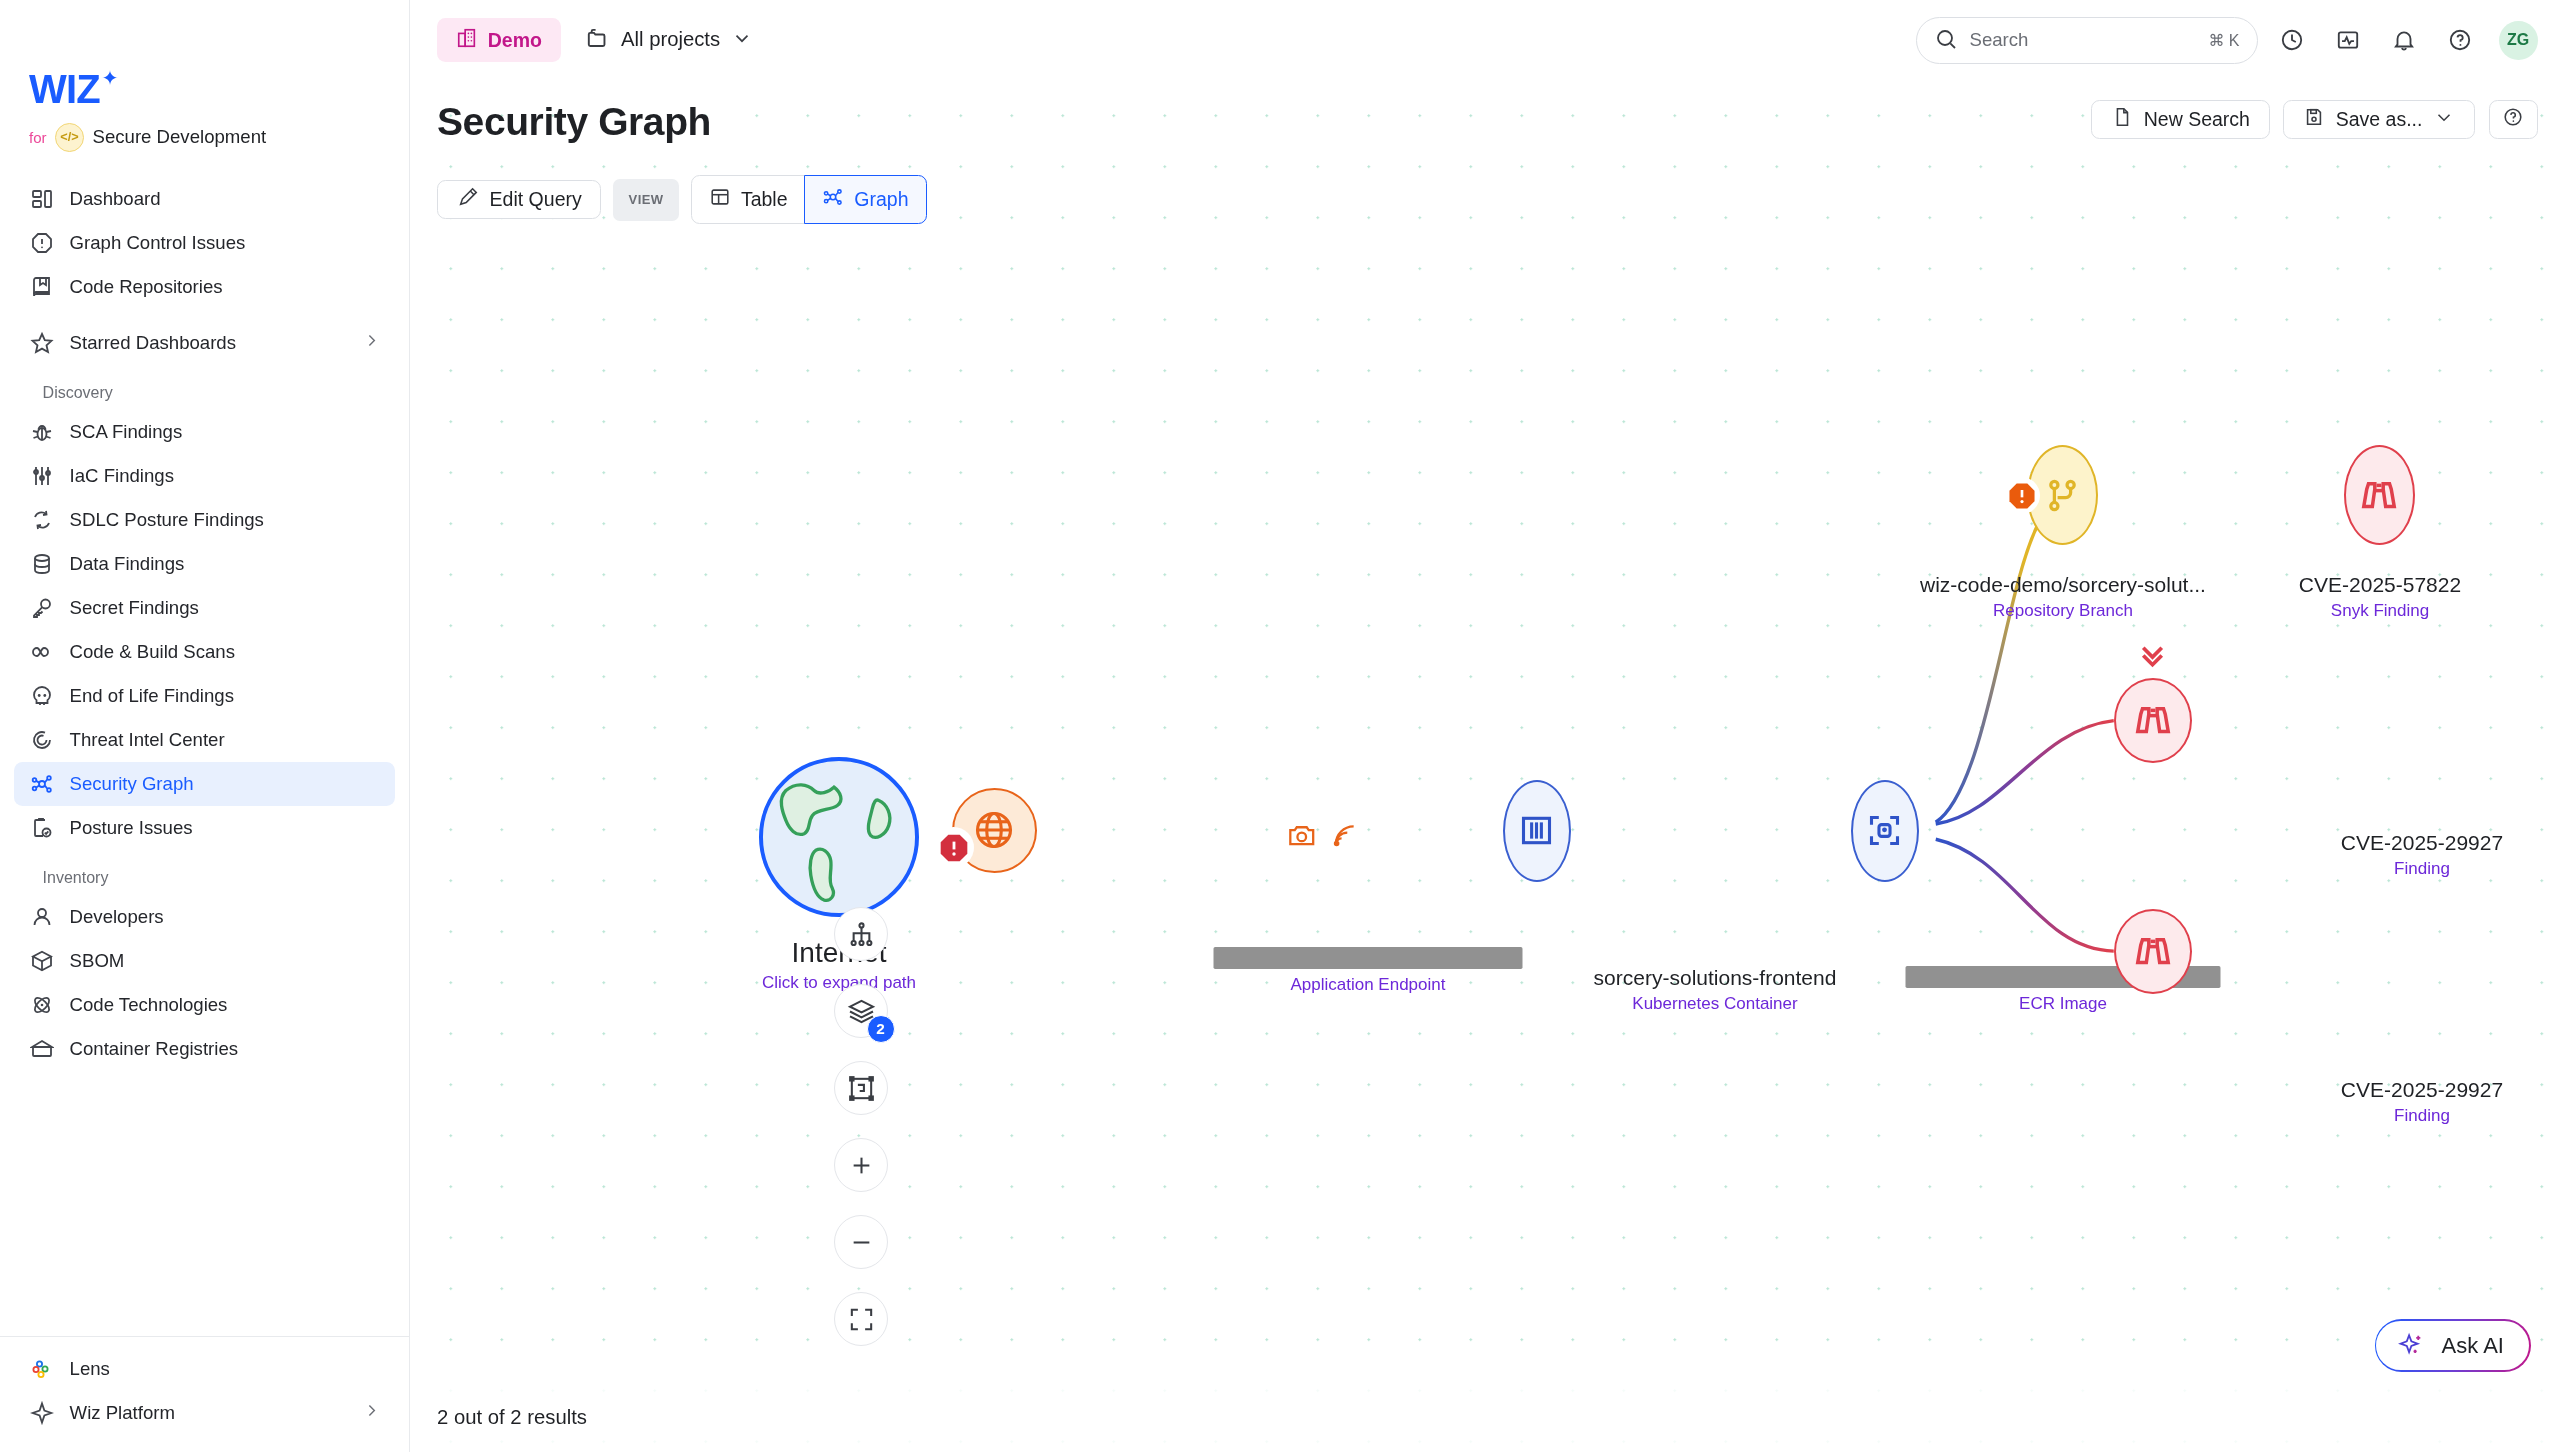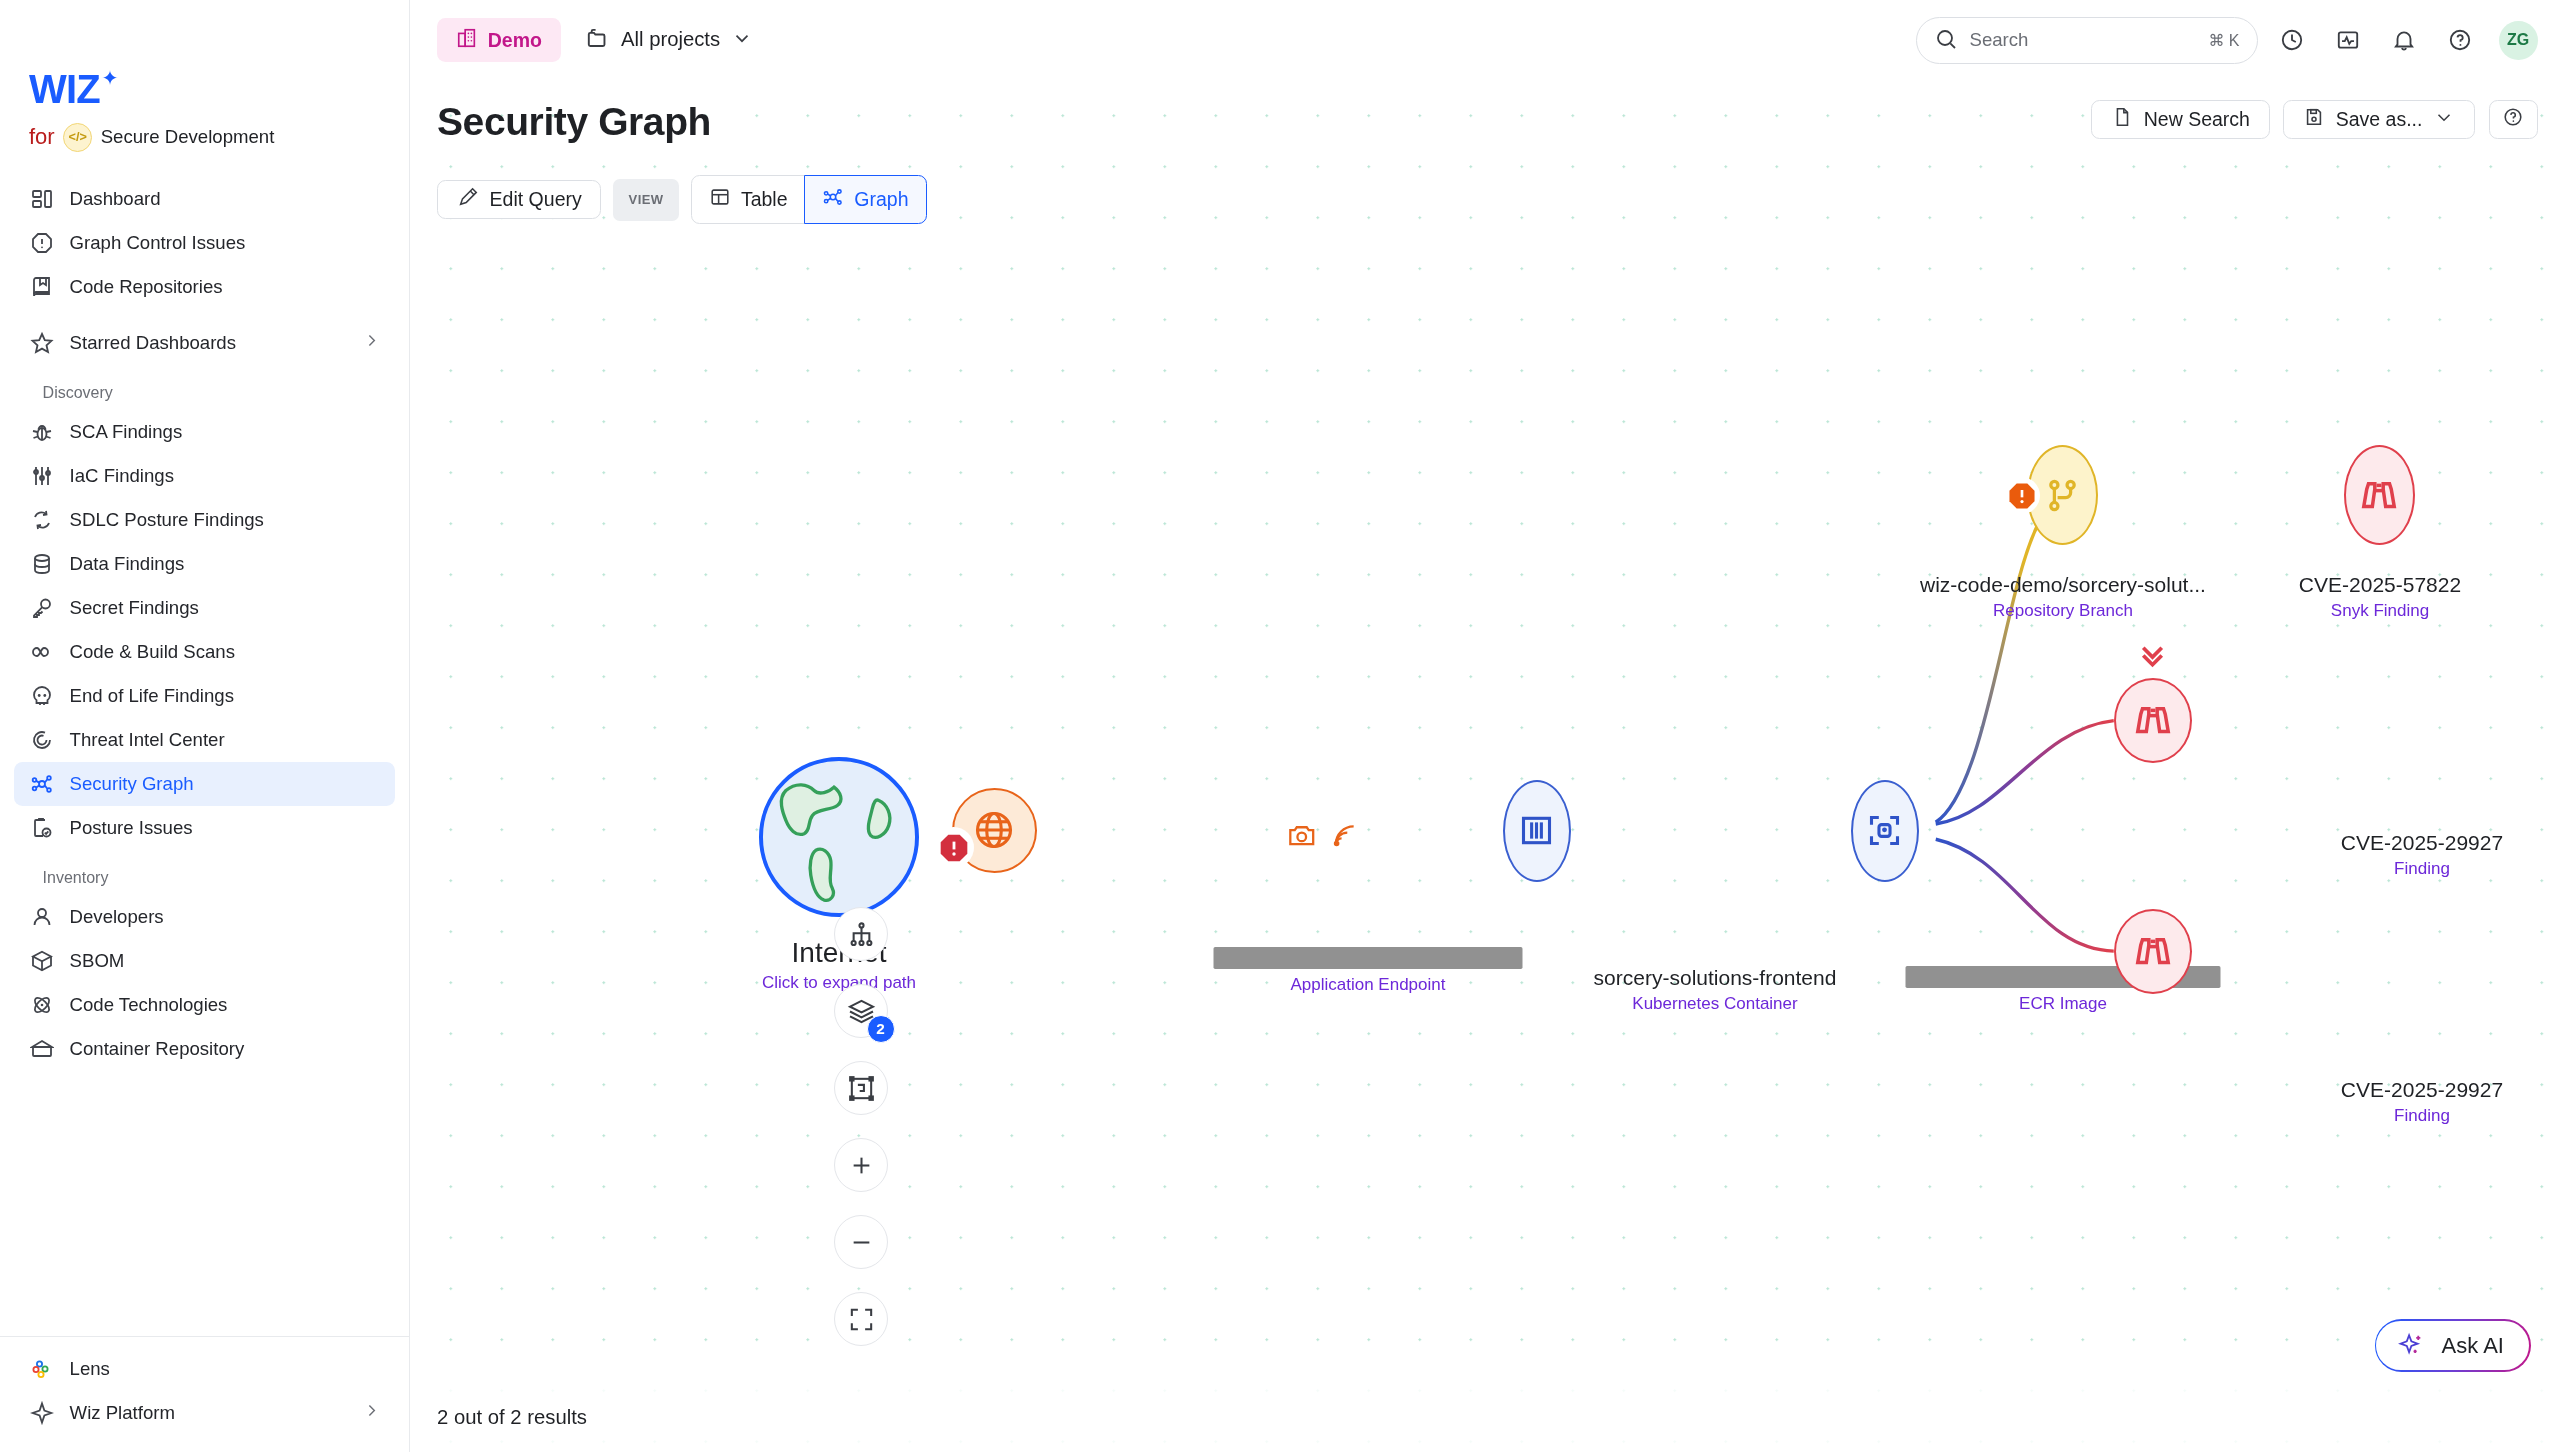--- a/index.html
+++ b/index.html
@@ -22,21 +22,21 @@
   .sb-scroll { position: absolute; inset: 0 0 117px 0; overflow: hidden; }
   .logo-wrap { padding: 22px 0 0 29px; margin-top: 47px; }
   .wizlogo { display: flex; align-items: flex-start; }
   .wizlogo .wtext {
     font-size: 40px; font-weight: 800; color: #1a5cff;
     letter-spacing: -0.8px; font-family: "Liberation Sans", sans-serif;
     line-height: 1;
   }
   .wizlogo .spark { color:#1a5cff; font-size: 20.3px; margin-left: 1.7px; margin-top: -3.4px; }
   .forline { display:flex; align-items:center; gap:8.5px; margin-top: 13.6px; }
-  .forline .for { font-size: 22px; color: #b91c1c; }
+  .forline .for { font-size: 15px; color: #ec4899; }
   .codebadge {
     width: 29px; height: 29px; border-radius: 50%;
     background: #fdf3cf; border: 1.3px solid #f2d675;
     display: flex; align-items: center; justify-content: center;
     color: #c49a10; font-size: 12.7px; font-weight: 700;
   }
   .forline .sd { font-size: 18.6px; color: #1f2125; }
 
   .navlist { margin-top: 25.4px; padding: 0 13.6px; }
   .navitem {
@@ -413,21 +413,21 @@
           <span>Code Technologies</span>
         </div>
 
         <div class="navitem">
           <span class="ico">
               <svg viewBox="0 0 24 24">
                 <polygon points="12,4 22,10 2,10"></polygon>
                 <rect x="3" y="10" width="18" height="9" rx="1"></rect>
               </svg>
             </span>
-          <span>Container Repository</span>
+          <span>Container Registries</span>
         </div>
 
       </div>
     </div>
 
     <div class="sb-bottom">
       <div class="navitem">
         <span class="ico">
             <svg viewBox="0 0 24 24" stroke-width="2.1" fill="none">
               <circle cx="9.5" cy="7" r="2.6" stroke="#1a73e8"></circle>

